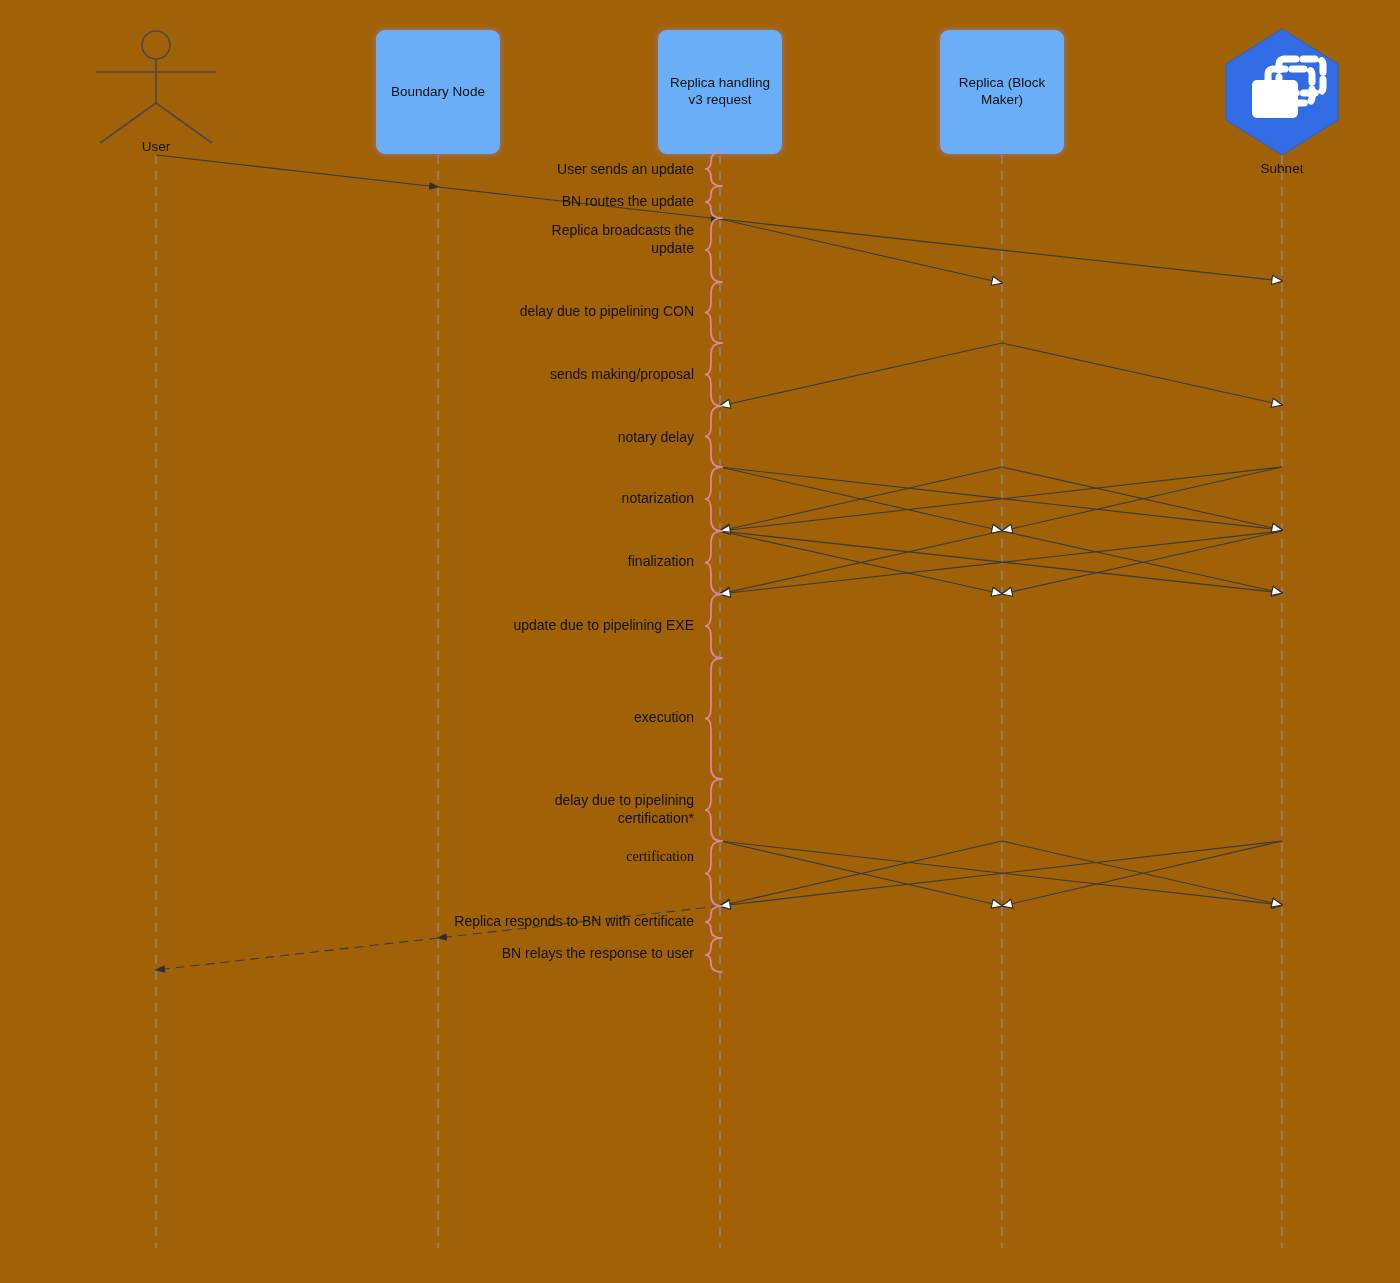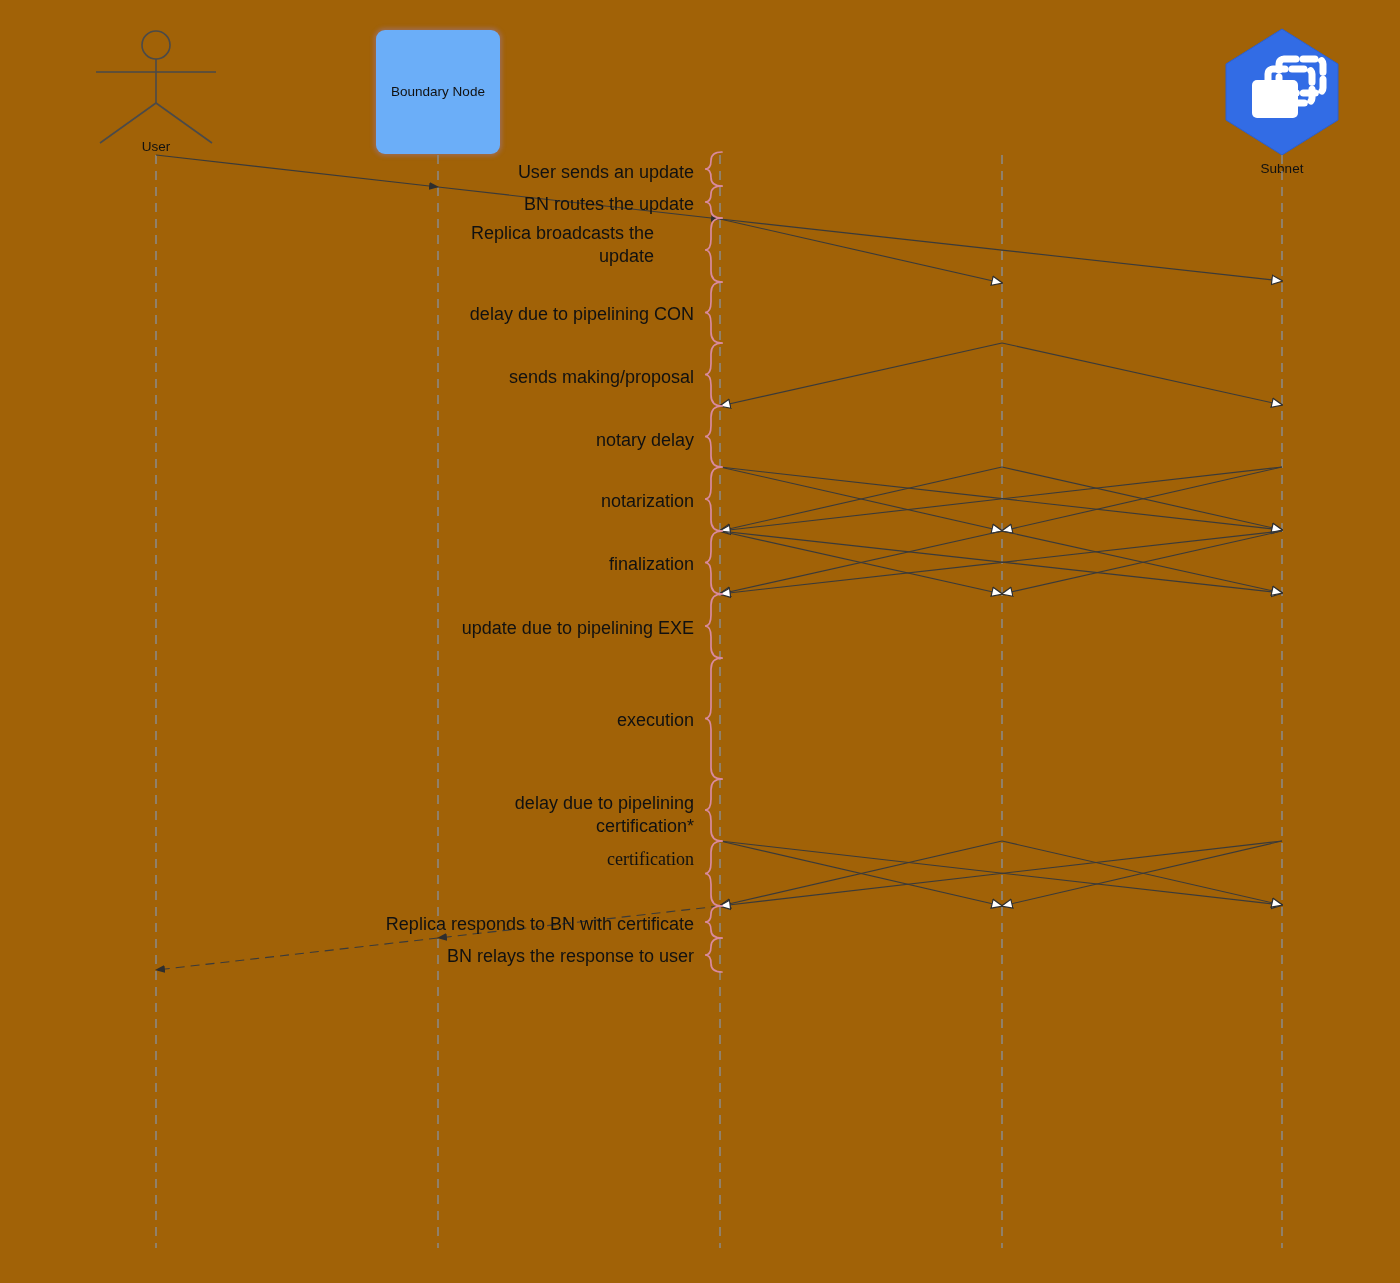--- a/index.html
+++ b/index.html
@@ -9,21 +9,21 @@
     position:absolute;width:124px;height:124px;border-radius:9px;
     background:#6BAEF8;box-shadow:0 0 4px 2px rgba(155,130,220,0.35);
     display:flex;align-items:center;justify-content:center;text-align:center;
     font-size:13.5px;color:#111;line-height:1.25;padding:4px;box-sizing:border-box;
   }
   .actor-caption{
     position:absolute;font-size:13.5px;color:#111;text-align:center;
     transform:translateX(-50%);white-space:nowrap;
   }
   .msg-label{
-    position:absolute;font-size:18px;color:#111;text-align:right;
+    position:absolute;font-size:14px;color:#111;text-align:right;
     line-height:1.25;white-space:pre-line;
   }
   svg.layer{position:absolute;left:0;top:0;width:1400px;height:1283px;pointer-events:none;}
 </style>
 </head>
 <body>
 
 <div id="canvas">
 
   <svg class="layer" aria-hidden="true">
@@ -42,20 +42,28 @@
       <g fill="none" stroke="#ffffff" stroke-width="7" stroke-dasharray="12 7" stroke-linecap="round">
         <rect x="-3" y="-33" width="44" height="34" rx="5"></rect>
         <rect x="-14" y="-23" width="44" height="34" rx="5"></rect>
       </g>
       <rect x="-30" y="-12" width="46" height="38" rx="5" fill="#ffffff"></rect>
     </g>
   </svg>
 
   <div class="actor-box" style="left:376px;top:30px;">
     <span>Boundary Node</span>
+  </div>
+  <div class="actor-box" style="left:658px;top:30px;">
+    <span style="white-space:pre-line">Replica handling
+v3 request</span>
+  </div>
+  <div class="actor-box" style="left:940px;top:30px;">
+    <span style="white-space:pre-line">Replica (Block
+Maker)</span>
   </div>
 
   <div class="actor-caption" style="left:156px;top:139px;">User</div>
   <div class="actor-caption" style="left:1282px;top:161px;">Subnet</div>
 
   <svg class="layer" aria-hidden="true">
     <g stroke="#8a8a8a" stroke-width="1.5" stroke-dasharray="9 7">
       <line x1="156" y1="155" x2="156" y2="1248"></line>
       <line x1="438" y1="155" x2="438" y2="1248"></line>
       <line x1="720" y1="155" x2="720" y2="1248"></line>
@@ -118,21 +126,21 @@
         <path d="M 722 779 q -11 0 -11 11 L 711 799 q 0 11 -6 11 q 6 0 6 11 L 711 830 q 0 11 11 11"></path>
         <path d="M 722 841 q -11 0 -11 11 L 711 862.5 q 0 11 -6 11 q 6 0 6 11 L 711 895 q 0 11 11 11"></path>
         <path d="M 722 906 q -11 0 -11 8 L 711 914 q 0 8 -6 8 q 6 0 6 8 L 711 930 q 0 8 11 8"></path>
         <path d="M 722 938 q -11 0 -11 8.5 L 711 946.5 q 0 8.5 -6 8.5 q 6 0 6 8.5 L 711 963.5 q 0 8.5 11 8.5"></path>
       </g>
   </svg>
 
   <div id="labels">
       <div class="msg-label" style="right: 706px; top: 161px; width: 420px;">User sends an update</div>
       <div class="msg-label" style="right: 706px; top: 193px; width: 420px;">BN routes the update</div>
-      <div class="msg-label" style="right: 746px; top: 222px; width: 420px;">Replica broadcasts the
+      <div class="msg-label" style="right: 706px; top: 222px; width: 420px;">Replica broadcasts the
 update</div>
       <div class="msg-label" style="right: 706px; top: 303px; width: 420px;">delay due to pipelining CON</div>
       <div class="msg-label" style="right: 706px; top: 366px; width: 420px;">sends making/proposal</div>
       <div class="msg-label" style="right: 706px; top: 429px; width: 420px;">notary delay</div>
       <div class="msg-label" style="right: 706px; top: 490px; width: 420px;">notarization</div>
       <div class="msg-label" style="right: 706px; top: 553px; width: 420px;">finalization</div>
       <div class="msg-label" style="right: 706px; top: 617px; width: 420px;">update due to pipelining EXE</div>
       <div class="msg-label" style="right: 706px; top: 709px; width: 420px;">execution</div>
       <div class="msg-label" style="right: 706px; top: 792px; width: 420px;">delay due to pipelining
 certification*</div>

